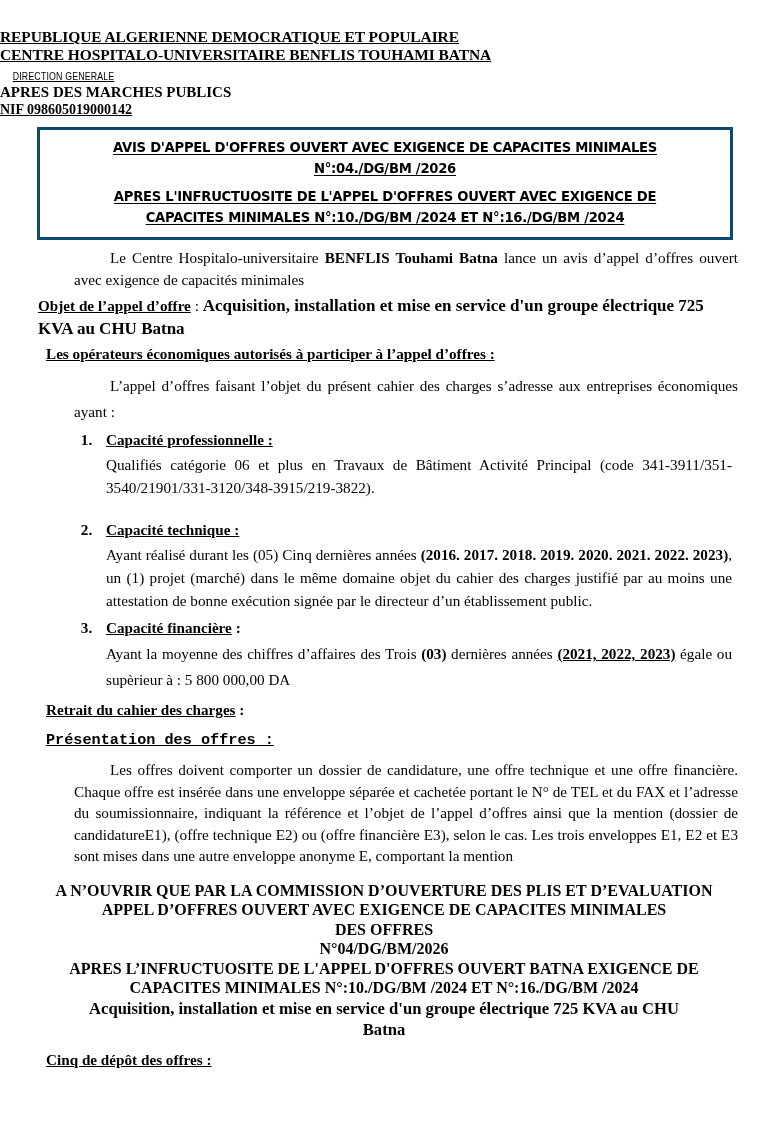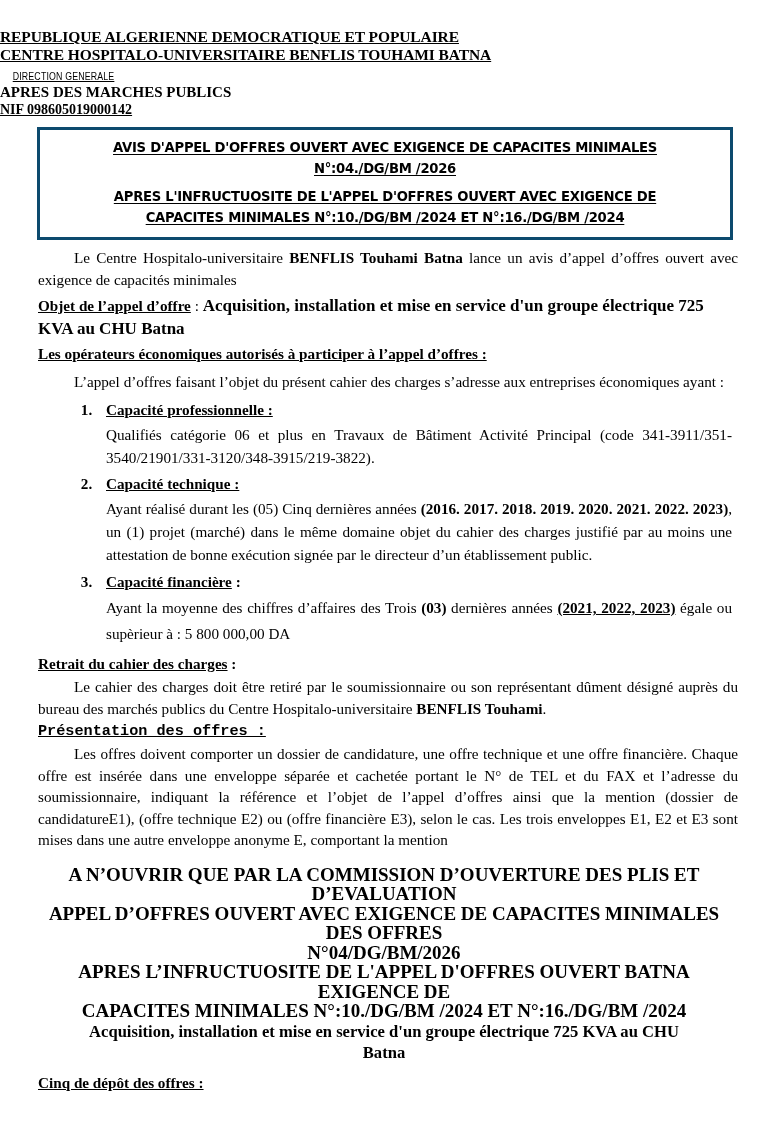--- a/index.html
+++ b/index.html
@@ -83,30 +83,30 @@
   .body-wrap {
     margin: 0 30px 0 38px;
   }
   p.just {
     text-align: justify;
     text-justify: inter-word;
     font-size: 15.2px;
     line-height: 21.5px;
     margin: 0;
   }
-  p.indent { text-indent: 36px; }
+  p.indent { text-indent: 36px; margin-left: 36px; }
   .b { font-weight: bold; }
   .u { text-decoration: underline; }
   .bu { font-weight: bold; text-decoration: underline; }
 
   .section-head {
     font-size: 15.2px;
     line-height: 22px;
     font-weight: bold;
-    margin: 0;
+    margin: 8px;
   }
   .section-head .hd { text-decoration: underline; }
 
   .objet-line {
     font-size: 15.2px;
     line-height: 23px;
     margin: 0;
   }
   .objet-label { font-weight: bold; text-decoration: underline; }
   .objet-value { font-weight: bold; font-size: 17px; }
@@ -138,21 +138,21 @@
   }
   .cap-body.loose { line-height: 26px; }
 
   
   .center-block {
     text-align: center;
     margin: 14px 38px 0 38px;
   }
   .cb-line {
     font-weight: bold;
-    font-size: 19px;
+    font-size: 16px;
     line-height: 19.5px;
   }
   .cb-line.big {
     font-size: 16.6px;
     line-height: 21px;
   }
 </style>
 </head>
 <body>
 
@@ -184,33 +184,32 @@
 
     <p class="section-head" style="margin-top:3px;"><span class="hd">Les opérateurs économiques autorisés à participer à l’appel d’offres :</span></p>
 
     <p class="just indent" style="margin-top:4px; line-height:26px;">L’appel d’offres faisant l’objet du présent cahier des charges s’adresse aux entreprises économiques ayant :</p>
 
     <ol class="caps">
       <li>
         <span class="cap-title">Capacité professionnelle :</span>
         <p class="cap-body">Qualifiés catégorie 06 et plus en Travaux de Bâtiment Activité Principal (code 341-3911/351-3540/21901/331-3120/348-3915/219-3822).</p>
       </li>
-      <li style="margin-top:4px;">
+      <li style="margin-top:20px;">
         <span class="cap-title">Capacité technique :</span>
         <p class="cap-body"><span>Ayant réalisé durant les (05) Cinq dernières années </span><span class="b">(2016. 2017. 2018. 2019. 2020. 2021. 2022. 2023)</span><span>, un (1) projet (marché) dans le même domaine objet du cahier des charges justifié par au moins une attestation de bonne exécution  signée par le directeur d’un établissement public.</span></p>
       </li>
       <li style="margin-top:5px;">
         <span class="cap-title">Capacité financière</span><span class="b"> :</span>
         <p class="cap-body loose"><span>Ayant la  moyenne   des chiffres d’affaires  des  Trois </span><span class="b">(03)</span><span> dernières années </span><span class="bu">(2021, 2022, 2023)</span><span> égale ou supèrieur à : 5 800 000,00 DA</span></p>
       </li>
     </ol>
 
     <p class="section-head" style="margin-top:6px;"><span class="hd">Retrait du cahier des charges</span><span> :</span></p>
 
-    <p class="just indent" style="margin-top:1px;"><span>Le cahier des charges doit être retiré par le soumissionnaire ou son représentant dûment désigné auprès du bureau des marchés publics du Centre Hospitalo-universitaire </span><span class="b">BENFLIS Touhami</span><span>.</span></p>
 
     <p class="section-head" style="margin-top:1px;font-family:Liberation Mono, monospace;"><span class="hd">Présentation des offres :</span></p>
 
     <p class="just indent" style="margin-top:1px;">Les offres doivent comporter un dossier de candidature,  une offre technique et une offre financière. Chaque offre est insérée dans une enveloppe séparée et cachetée portant le N° de TEL et du FAX et l’adresse du soumissionnaire, indiquant la référence et l’objet de l’appel d’offres ainsi que la mention (dossier de candidatureE1), (offre technique E2) ou (offre financière E3), selon le cas. Les trois enveloppes E1, E2 et E3 sont mises dans une autre enveloppe anonyme E, comportant la mention</p>
   </div>
 
   <div class="center-block">
     <div class="cb-line">A N’OUVRIR QUE PAR LA COMMISSION D’OUVERTURE DES PLIS ET D’EVALUATION</div>
     <div class="cb-line">APPEL D’OFFRES OUVERT AVEC EXIGENCE DE CAPACITES MINIMALES</div>
     <div class="cb-line">DES OFFRES</div>

